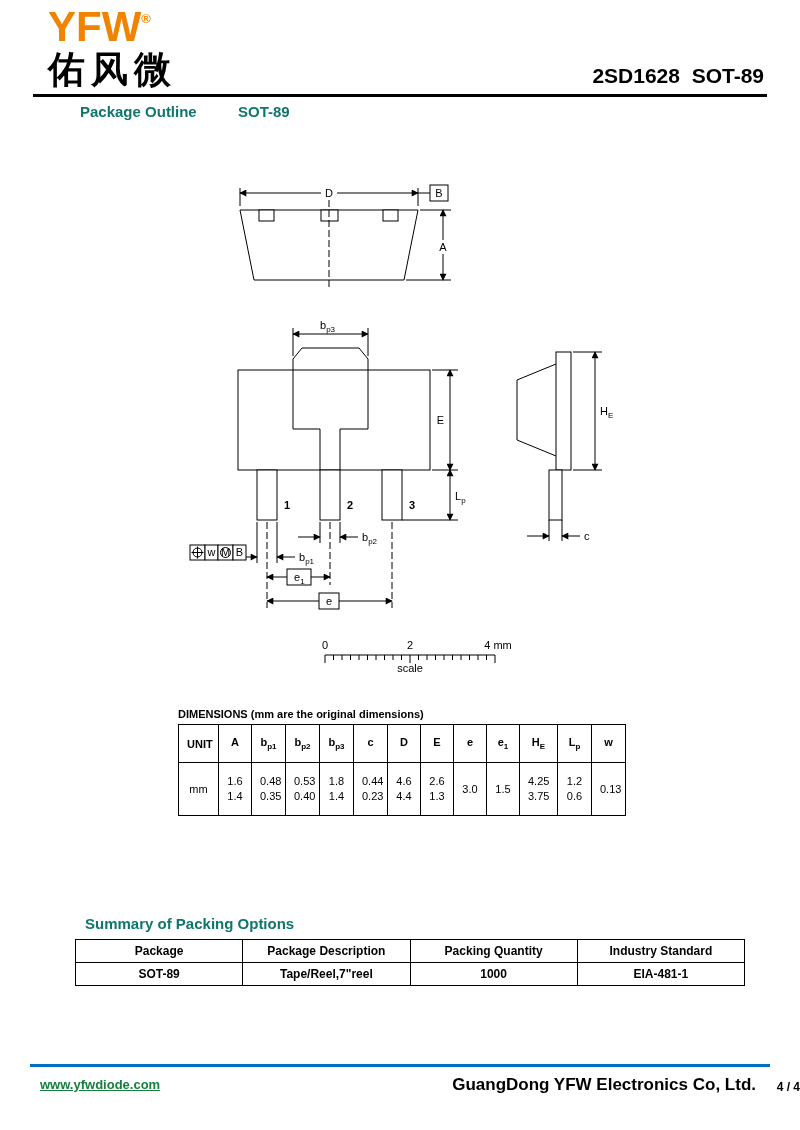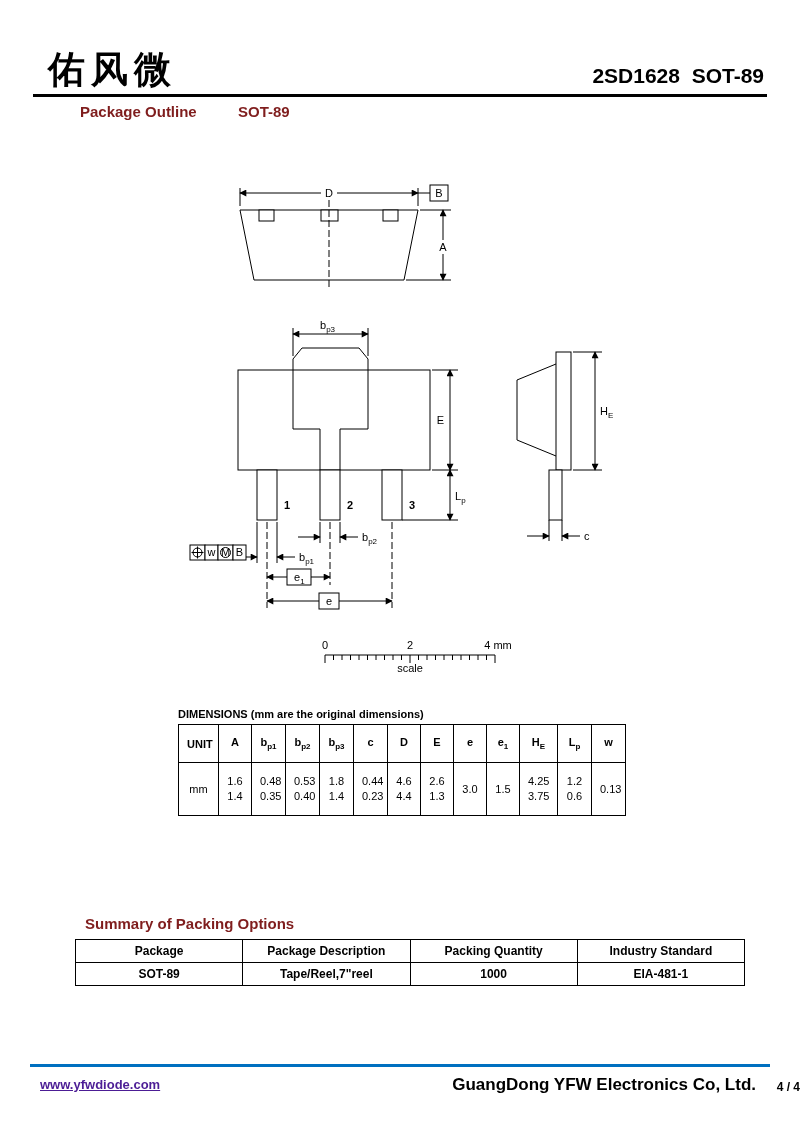--- a/index.html
+++ b/index.html
@@ -6,51 +6,52 @@
   #page{position:relative;width:800px;height:1130px;background:#fff;overflow:hidden;
         font-family:"Liberation Sans",sans-serif;color:#000;}
   .abs{position:absolute;}
   
   .logo-en{position:absolute;left:48px;top:6px;font-size:42px;font-weight:bold;color:#F08300;line-height:1;}
   .logo-reg{font-size:13px;vertical-align:18px;color:#F08300;}
   .logo-cn{position:absolute;left:48px;top:50px;font-size:37px;font-weight:bold;letter-spacing:6px;line-height:1.1;}
   .doc-title{position:absolute;right:36px;top:64px;font-size:21px;font-weight:bold;white-space:pre;margin-left:8px;}
   .header-rule{position:absolute;left:33px;right:33px;top:94px;height:3px;background:#000;}
   
-  .green{color:#7f1d1d;font-weight:bold;font-size:15px;}
+  .green{color:#0f766e;font-weight:bold;font-size:15px;}
   
   .caption{position:absolute;left:178px;top:708px;font-size:11px;font-weight:bold;}
   table{border-collapse:collapse;}
   .dims{position:absolute;left:178px;top:724px;table-layout:fixed;width:447px;}
   .dims th,.dims td{border:1px solid #000;text-align:center;font-size:11px;padding:8px;vertical-align:middle;}
   .dims th{height:21px;font-weight:bold;}
   .dims td{height:36px;}
   .dims sub{font-size:8px;}
   .v{line-height:15px;}
   .v:empty{display:none;}
   
   .pack-head{position:absolute;left:85px;top:915px;}
   .pack{position:absolute;left:75px;top:939px;width:670px;}
   .pack th,.pack td{border:1px solid #000;text-align:center;font-size:12px;font-weight:bold;padding:0;height:22px;width:25%;}
   
   .footer-rule{position:absolute;left:30px;right:30px;top:1064px;height:3px;background:#0070C0;}
-  .site{position:absolute;left:40px;top:1077px;font-size:13px;font-weight:bold;color:#4c1d95;text-decoration:underline;}
+  .site{position:absolute;left:40px;top:1077px;font-size:13px;font-weight:bold;color:#15803d;text-decoration:underline;}
   .pageno{position:absolute;left:0;right:0;top:1080px;text-align:right;font-size:12px;font-weight:bold;}
   .company{position:absolute;right:44px;top:1075px;font-size:17px;font-weight:bold;}
   
   svg{position:absolute;left:0;top:140px;}
   svg text{font-family:"Liberation Sans",sans-serif;font-size:11px;fill:#000;}
   .sub{font-size:8px;}
   .pin{font-weight:bold;}
 </style>
 </head>
 <body>
 
 <div id="page">
 
+  <div class="logo-en"><span>YFW</span><span class="logo-reg">®</span></div>
   <div class="logo-cn">佑风微</div>
   <div class="doc-title">2SD1628  SOT-89</div>
   <div class="header-rule"></div>
 
   <div class="abs green" style="left:80px;top:103px;">Package Outline</div>
   <div class="abs green" style="left:238px;top:103px;">SOT-89</div>
 
   <svg width="800" height="570" viewBox="0 0 800 570">
     <defs>
       <marker id="arr" viewBox="0 0 10 10" refX="9" refY="5" markerWidth="9" markerHeight="7" orient="auto-start-reverse">

